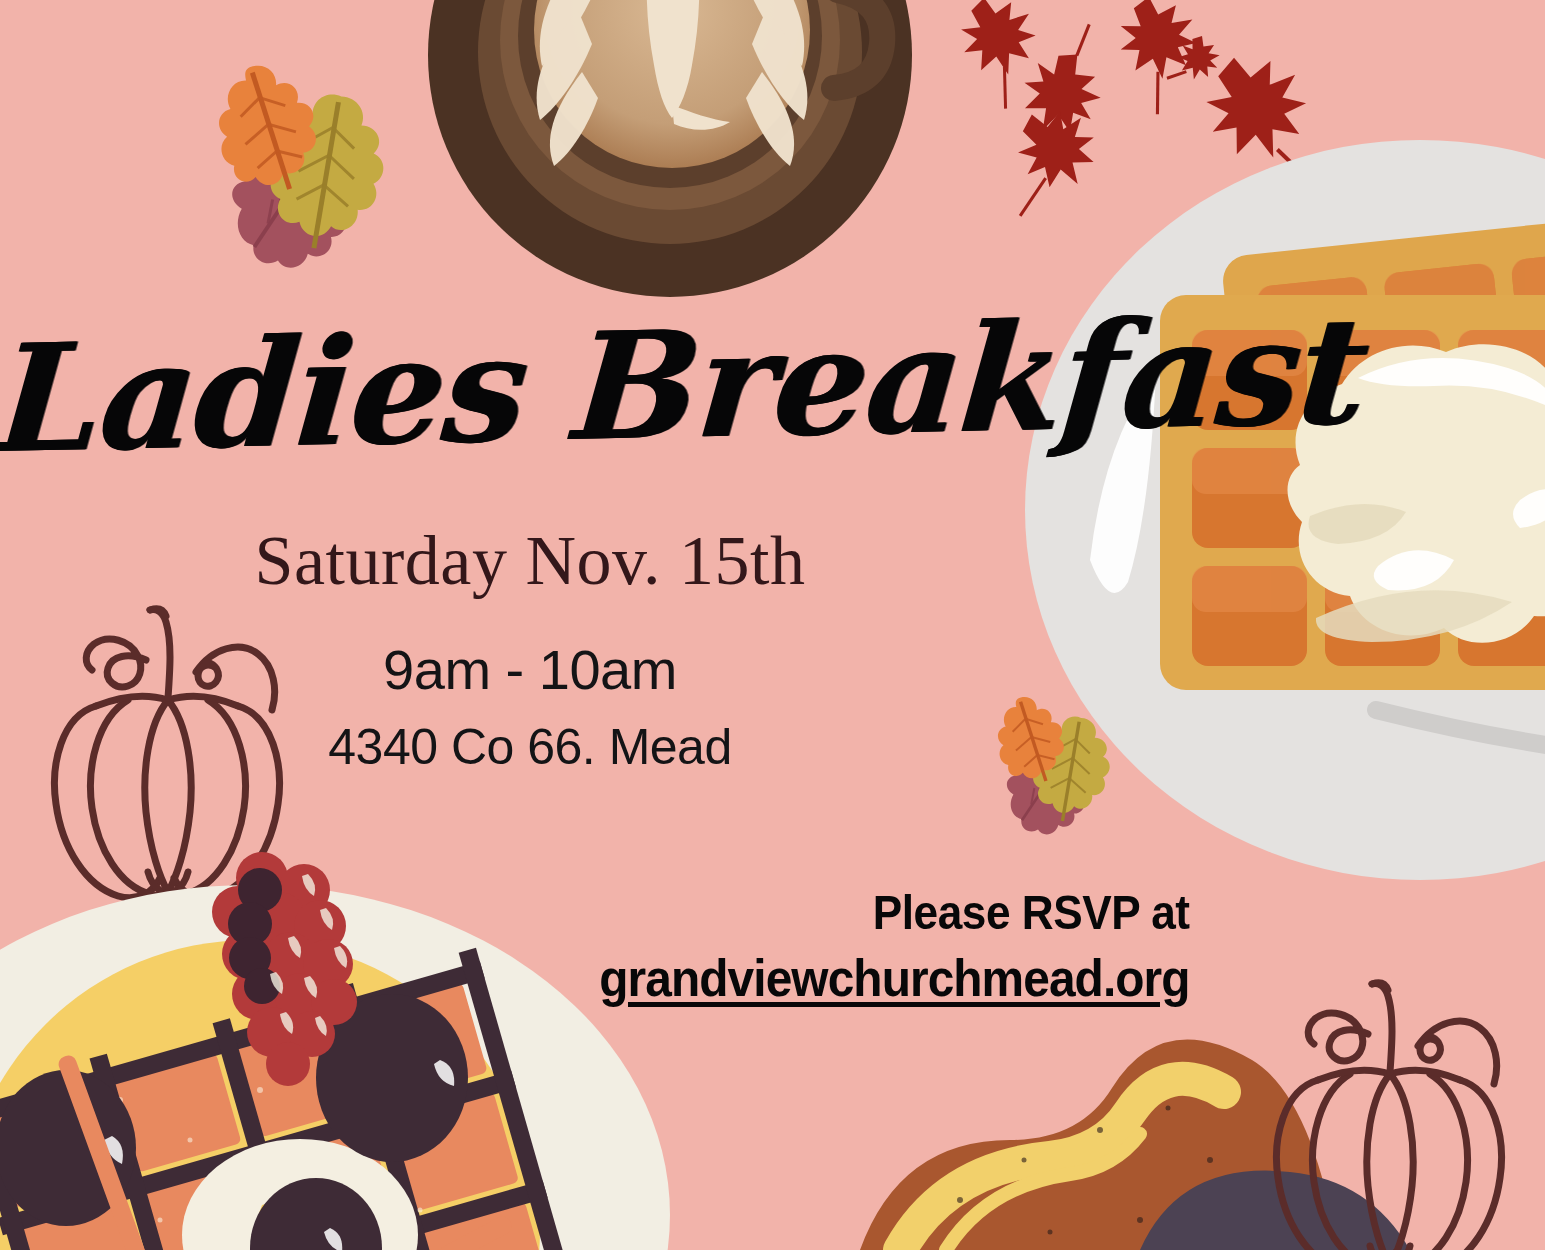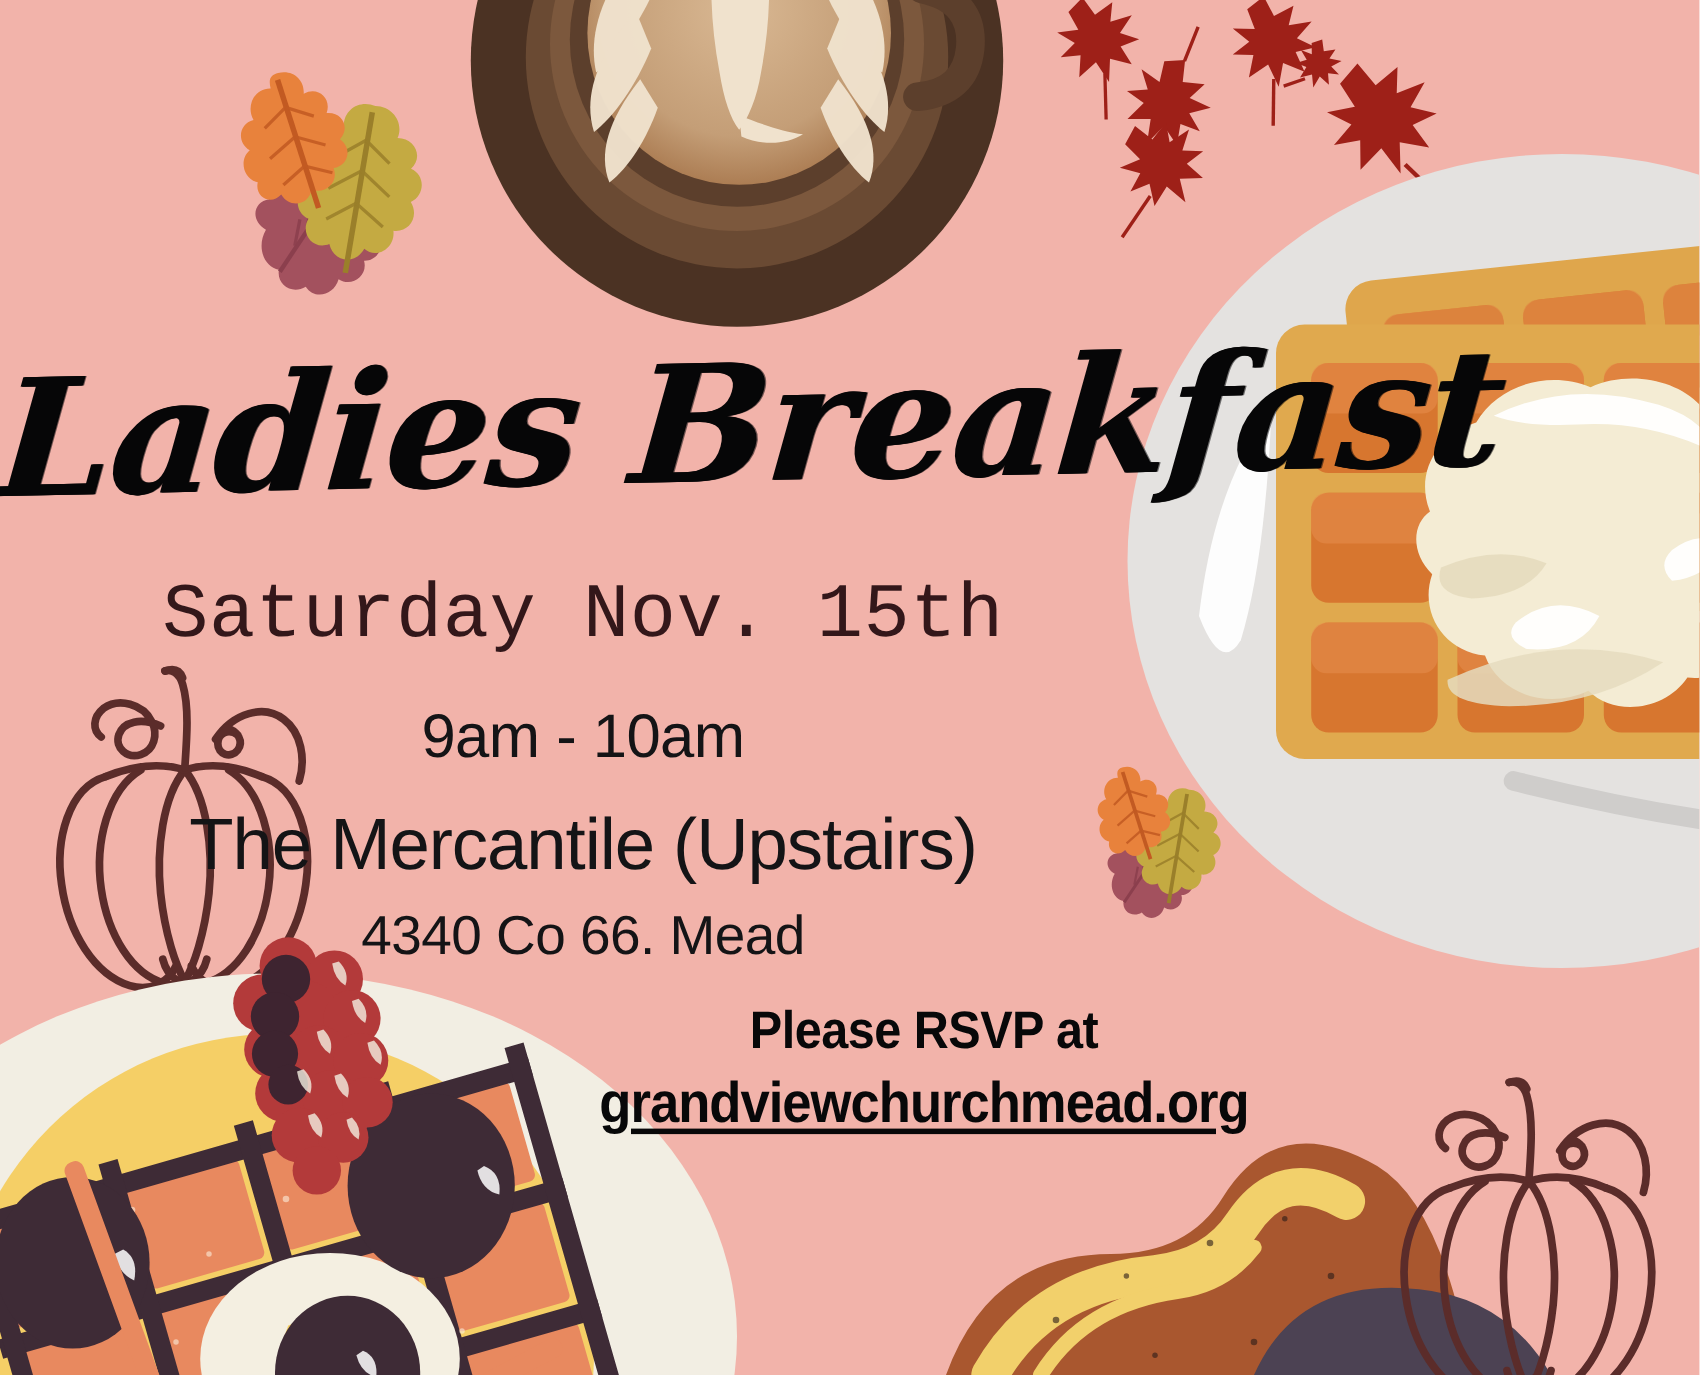--- a/index.html
+++ b/index.html
@@ -34,21 +34,21 @@
     font-size: 148px;
     line-height: 0.95;
     color: #060607;
     letter-spacing: -2px;
     transform: skewX(-6deg) rotate(-1.2deg);
     margin: 0 0 6px 0;
     text-shadow: 1px 0 0 #060607, 2px 0 0 rgba(6,6,7,.55);
     white-space: nowrap;
   }
   .date-line {
-    font-family: Liberation Mono, monospace;
+    font-family: Liberation Serif, serif;
     font-size: 70px;
     color: #33171a;
     margin: 62px 0 0 0;
     letter-spacing: 0.5px;
   }
   .time-line {
     font-family: "Liberation Sans", sans-serif;
     font-size: 56px;
     color: #141416;
     margin: 36px 0 0 0;
@@ -66,23 +66,23 @@
     font-size: 50px;
     color: #141416;
     margin: 16px 0 0 0;
     letter-spacing: -0.5px;
     text-align: center;
   }
 
   .rsvp-wrap {
     position: absolute;
     left: 460px;
-    top: 910px;
+    top: 885px;
     width: 760px;
-    text-align: center;
+    text-align: right;
     z-index: 40;
   }
   .rsvp-line-1 {
     font-family: "Liberation Sans", sans-serif;
     font-weight: 700;
     font-size: 48px;
     color: #080809;
     letter-spacing: -0.5px;
     margin: 0;
     transform: scaleX(0.92);
@@ -488,21 +488,20 @@
         <path d="M1438 1042 c -8 -6 -18 -2 -18 8 c 0 10 12 14 18 6 c 6 -8 0 -18 -10 -20"></path>
       </g>
 
     </g>
   </svg>
 
   <div class="text-wrap">
     <h1 class="title-script">Ladies Breakfast</h1>
     <p class="date-line">Saturday Nov. 15th</p>
     <p class="time-line">9am - 10am</p>
-    <p class="venue-line">The Mercantile (Upstairs)</p>
     <p class="address-line">4340 Co 66. Mead</p>
   </div>
 
   <div class="rsvp-wrap">
     <p class="rsvp-line-1">Please RSVP at</p>
     <p class="rsvp-line-2">grandviewchurchmead.org</p>
   </div>
 
 </div>
 

